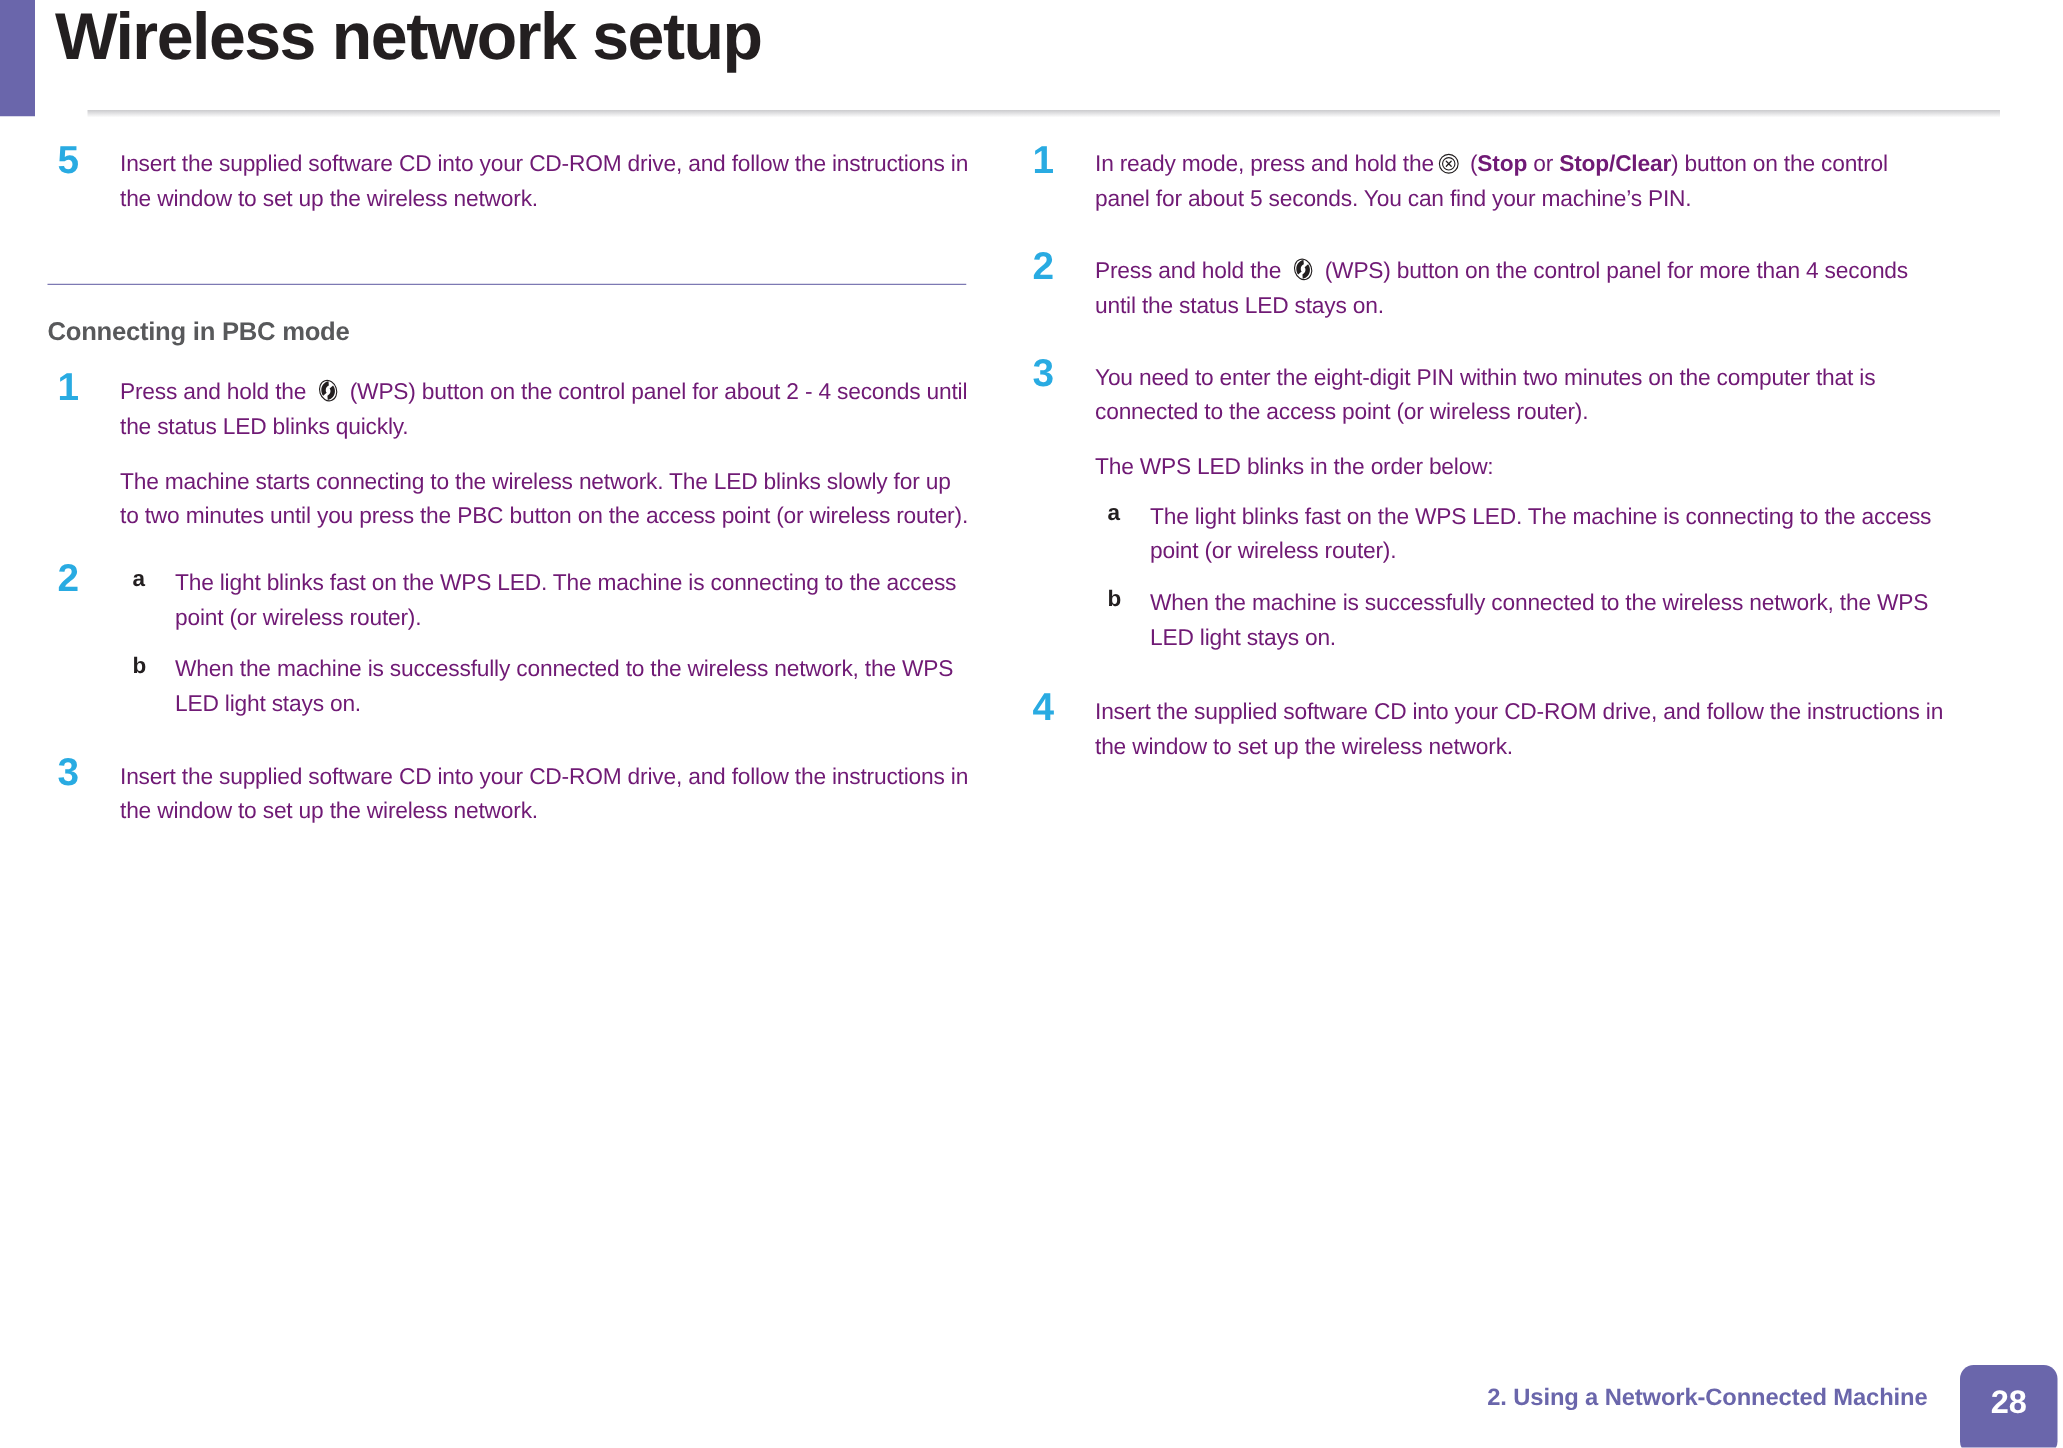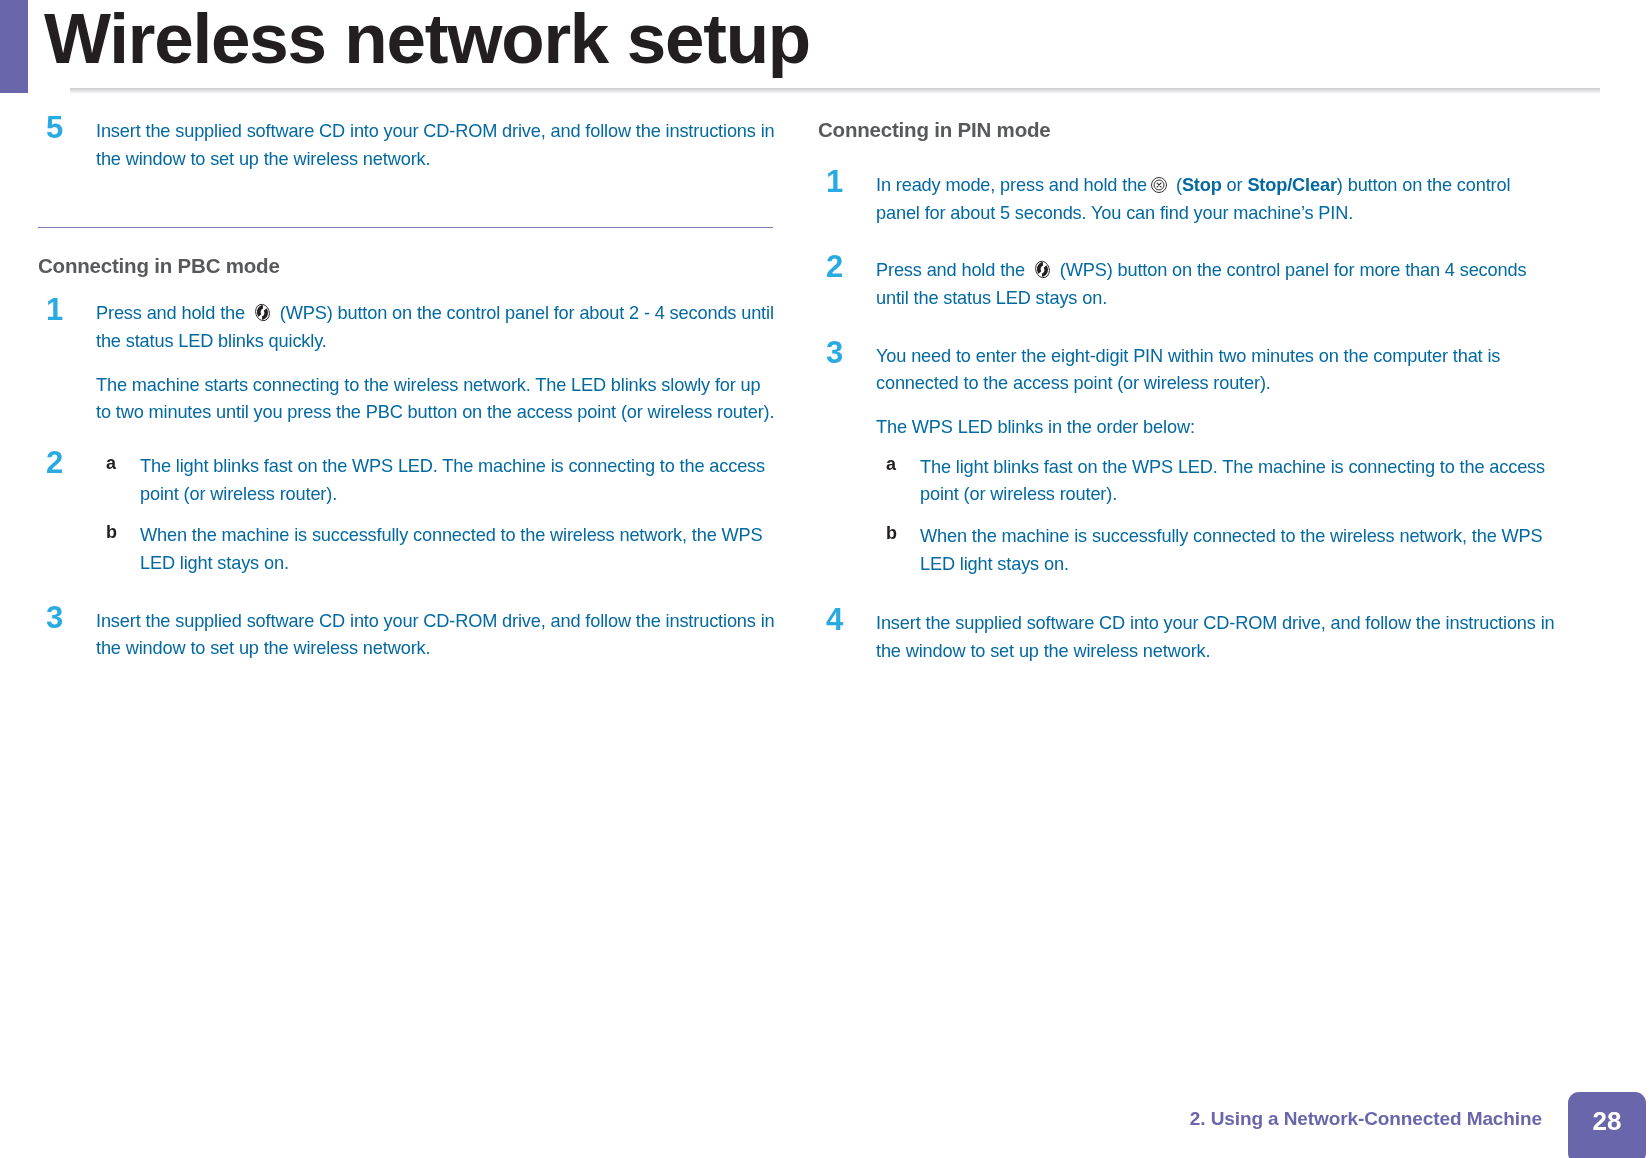--- a/index.html
+++ b/index.html
@@ -27,21 +27,21 @@
     position: absolute;
     left: 0; top: 0;
     width: 28px;
     height: 93px;
     background: #6a66ab;
   }
   .page-title {
     position: absolute;
     left: 44px;
     top: 2px;
-    font-size: 71px;
+    font-size: 53px;
     font-weight: bold;
     letter-spacing: -1.2px;
     color: #231f20;
     line-height: 1.05;
     white-space: nowrap;
   }
   .header-rule {
     position: absolute;
     left: 70px;
     top: 88px;
@@ -93,21 +93,21 @@
     left: 8px;
     top: -6px;
     font-size: 31px;
     font-weight: bold;
     color: #29abe2;
     line-height: 1;
   }
   .para {
     font-size: 18.2px;
     line-height: 1.52;
-    color: #0369a1;
+    color: #701a75;
     margin: 0 0 16px 0;
     letter-spacing: -0.15px;
   }
   .para:last-child { margin-bottom: 0; }
   .para b { font-weight: bold; }
 
   
   .substep {
     position: relative;
     padding-left: 44px;
@@ -221,21 +221,20 @@
 
   <div class="step" style="margin-top:30px;">
     <div class="step-num">3</div>
     <p class="para">Insert the supplied software CD into your CD-ROM drive, and follow the instructions in the window to set up the wireless network.</p>
   </div>
 
 </div>
 
 <div class="col col-right">
 
-  <div class="h3 top" style="margin-bottom:30px;">Connecting in PIN mode</div>
 
   <div class="step">
     <div class="step-num">1</div>
     <p class="para"><span>In ready mode, press and hold the</span><span class="icon-inline"><svg width="18" height="18" viewBox="0 0 24 24">
             <circle cx="12" cy="12" r="10" fill="none" stroke="#231f20" stroke-width="1.2"></circle>
             <circle cx="12" cy="12" r="6.6" fill="none" stroke="#231f20" stroke-width="1.2"></circle>
             <path d="M9.4 9.4 L14.6 14.6 M14.6 9.4 L9.4 14.6" stroke="#231f20" stroke-width="1.4" stroke-linecap="round"></path>
           </svg></span><span> (</span><b>Stop</b><span> or </span><b>Stop/Clear</b><span>) button on the control panel for about 5 seconds. You can find your machine’s PIN.</span></p>
   </div>
 

